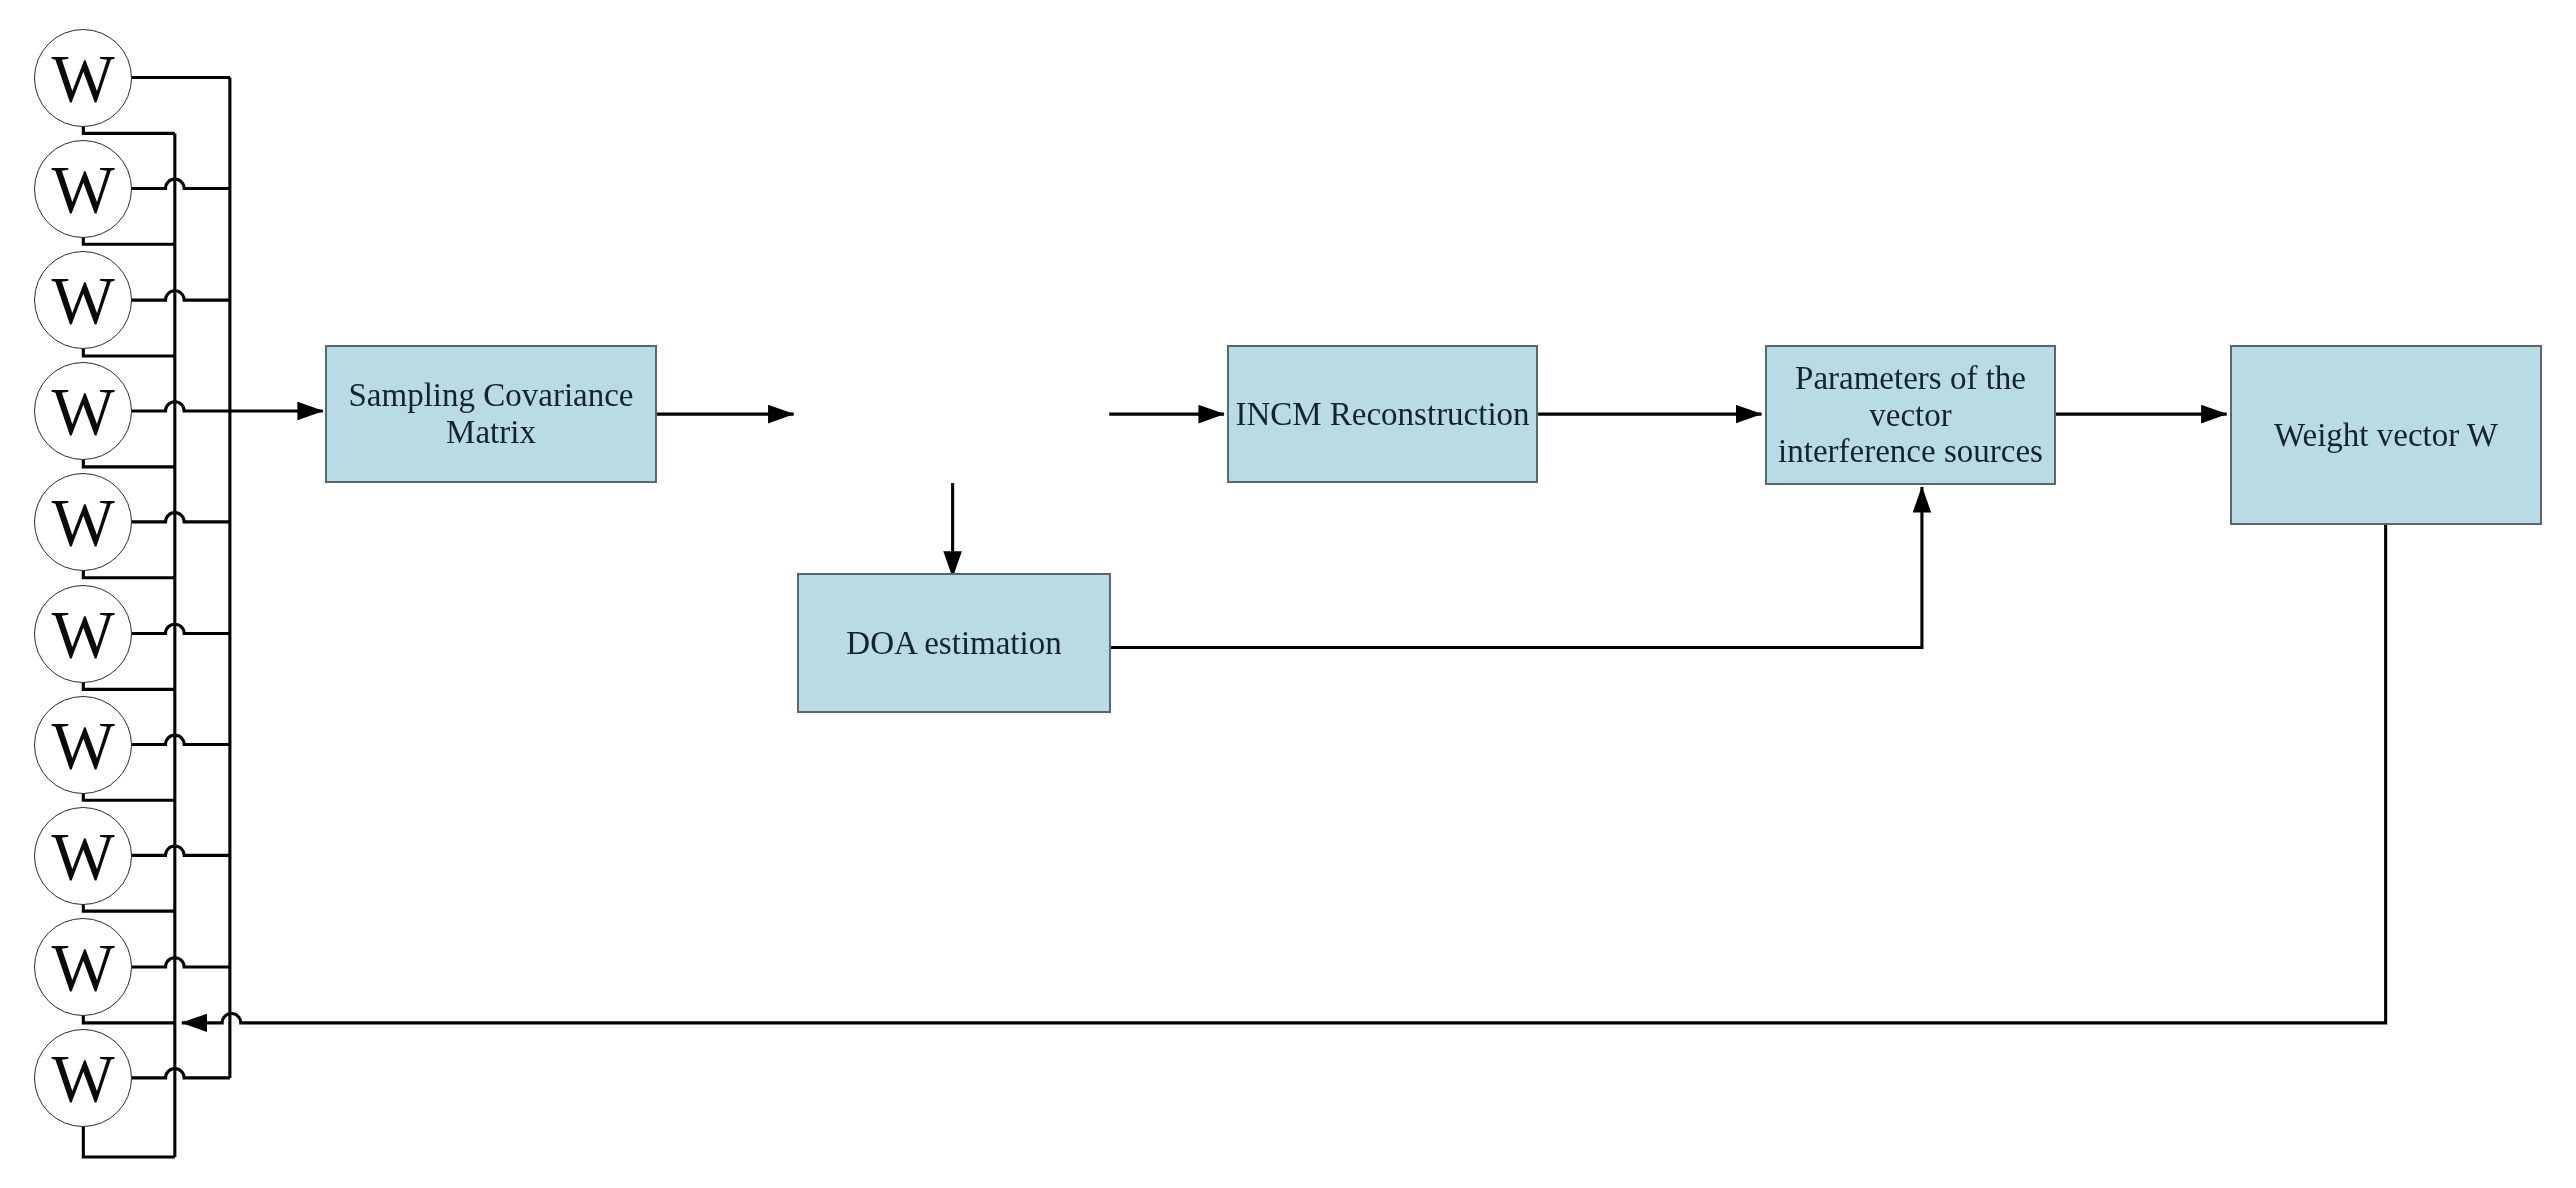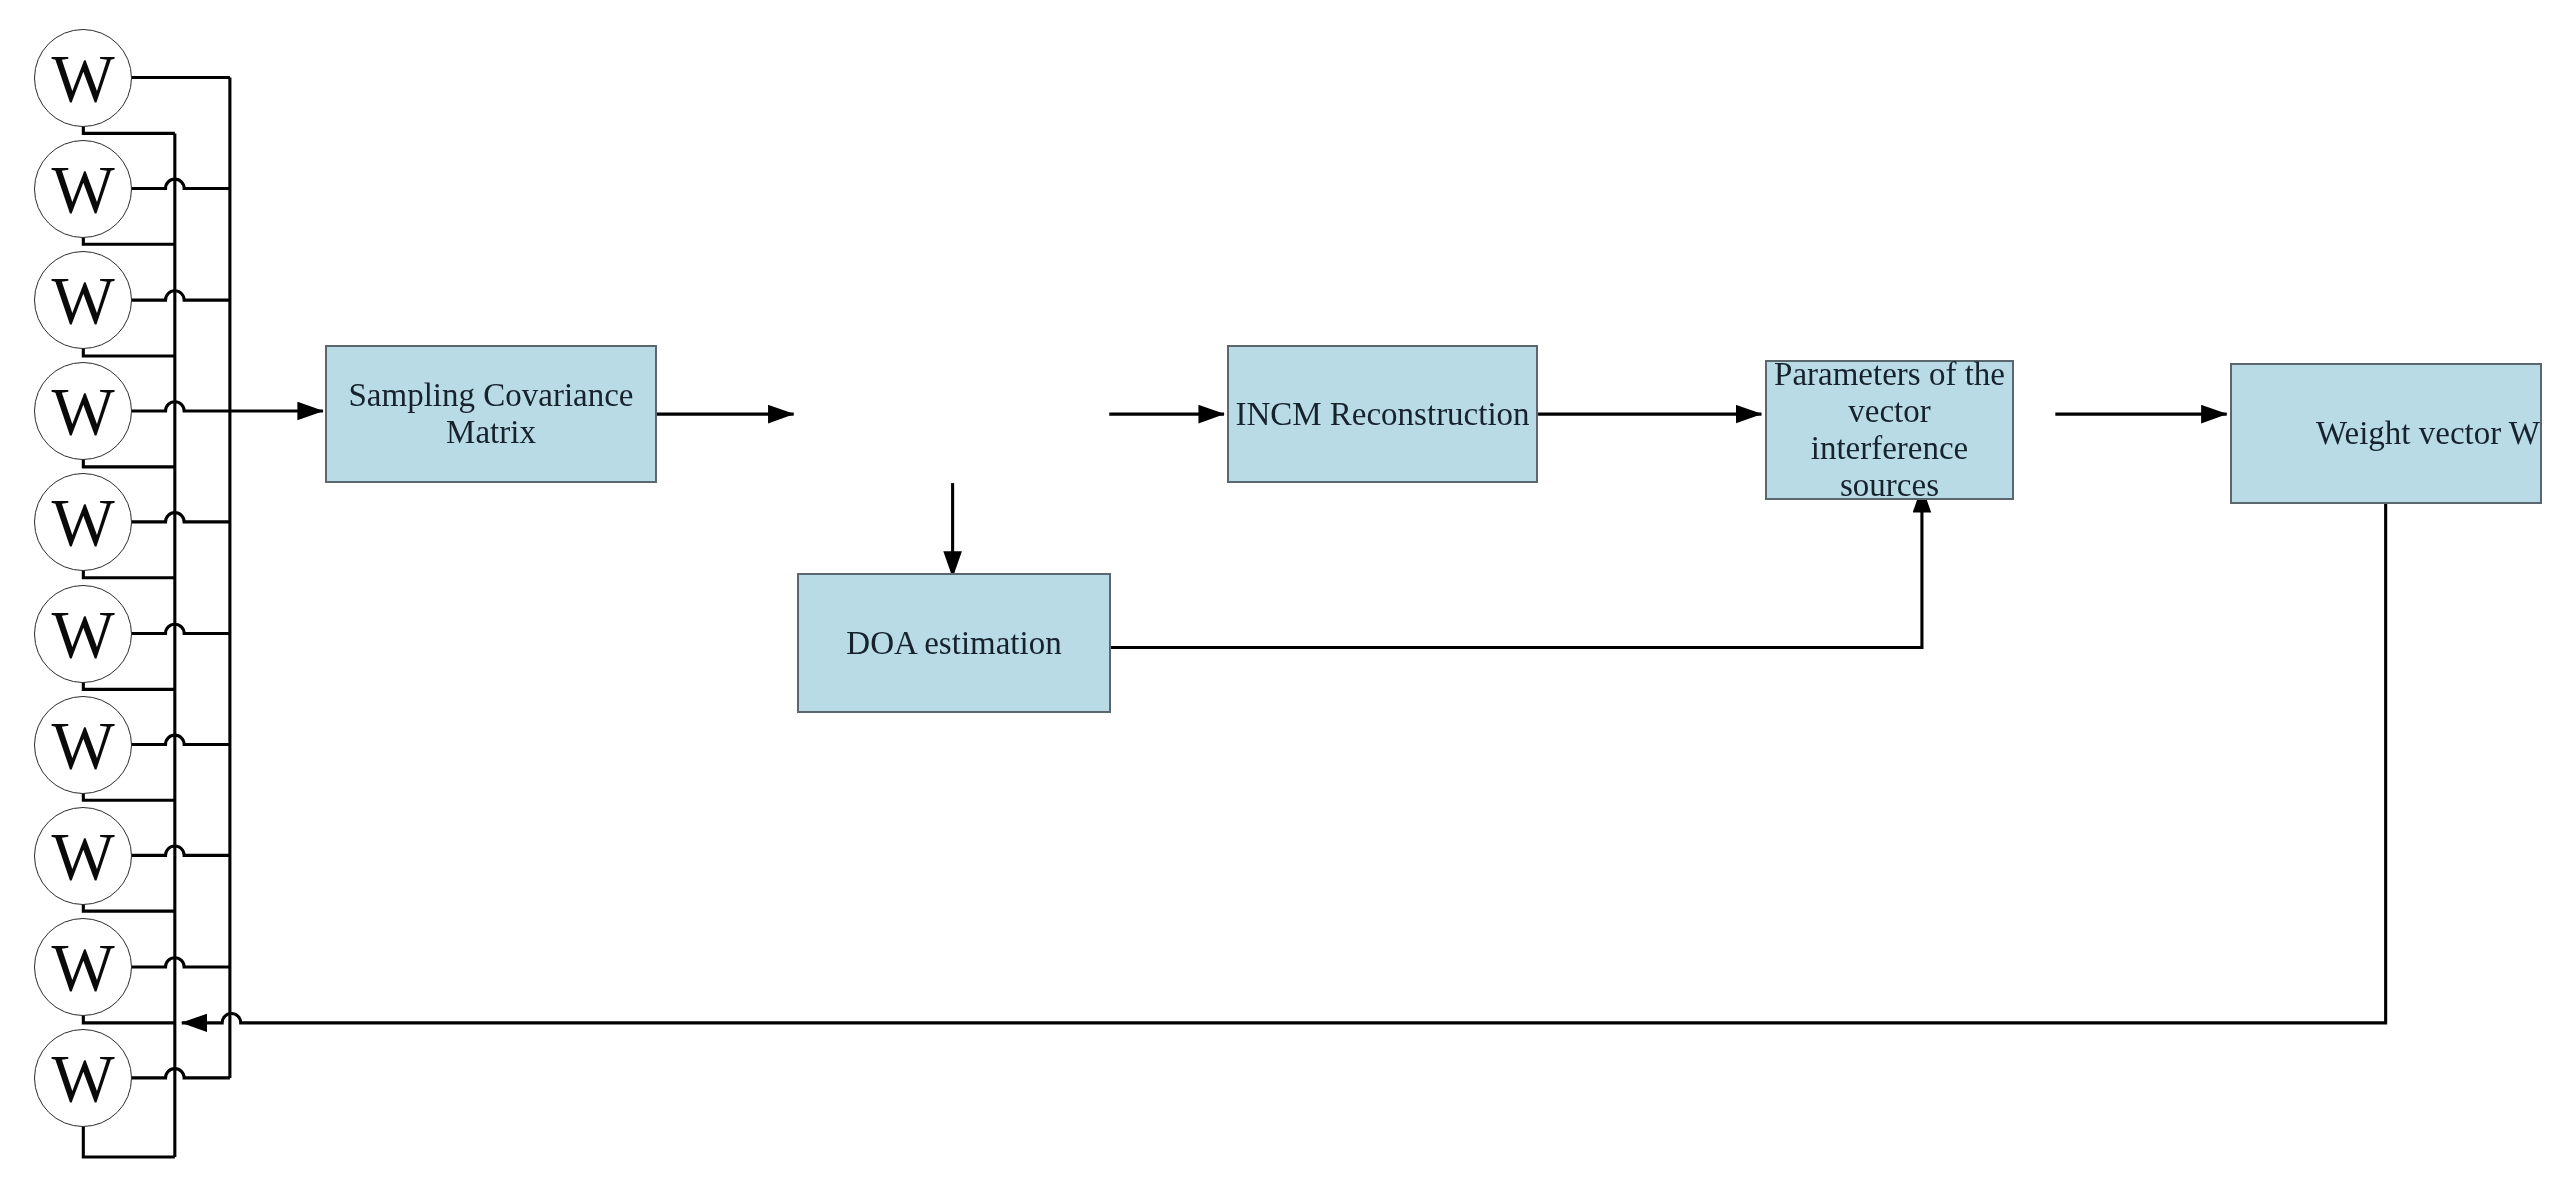--- a/index.html
+++ b/index.html
@@ -52,22 +52,22 @@
     justify-content: center;
     text-align: center;
     font-size: 33px;
     line-height: 1.12;
     color: #16222c;
   }
   .block span { display: block; }
   .b-sampling { left: 325px;  top: 345px; width: 332px; height: 138px; }
   .b-eigen    { left: 797px; top: 345px; width: 313px; height: 138px; }
   .b-incm     { left: 1227px; top: 345px; width: 311px; height: 138px; text-align: center; }
-  .b-params   { left: 1765px; top: 360px; width: 249px; height: 140px; }
-  .b-weight   { left: 2230px; top: 363px; width: 312px; height: 141px; align-items: flex-end; }
+  .b-params   { left: 1765px; top: 345px; width: 291px; height: 140px; }
+  .b-weight   { left: 2230px; top: 345px; width: 312px; height: 180px; }
   .b-doa      { left: 797px; top: 573px; width: 314px; height: 140px; }
 </style>
 </head>
 <body>
 
 <div class="canvas">
 
   <svg class="wires" viewBox="0 0 3321 1532" xmlns="http://www.w3.org/2000/svg">
     <defs>
       <marker id="arrow" markerUnits="userSpaceOnUse" markerWidth="36" markerHeight="26" refX="33" refY="12" orient="auto">

